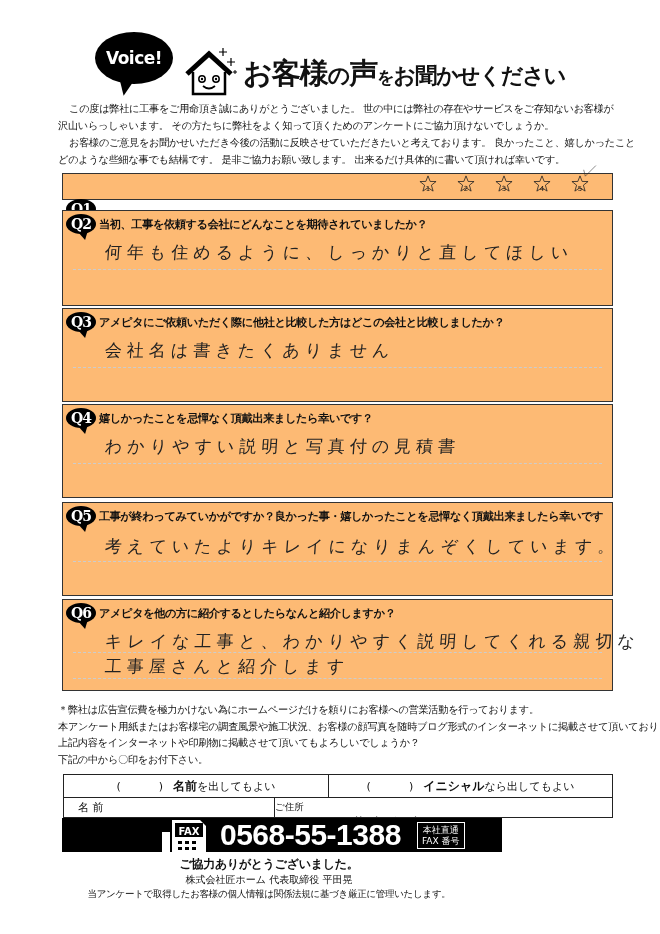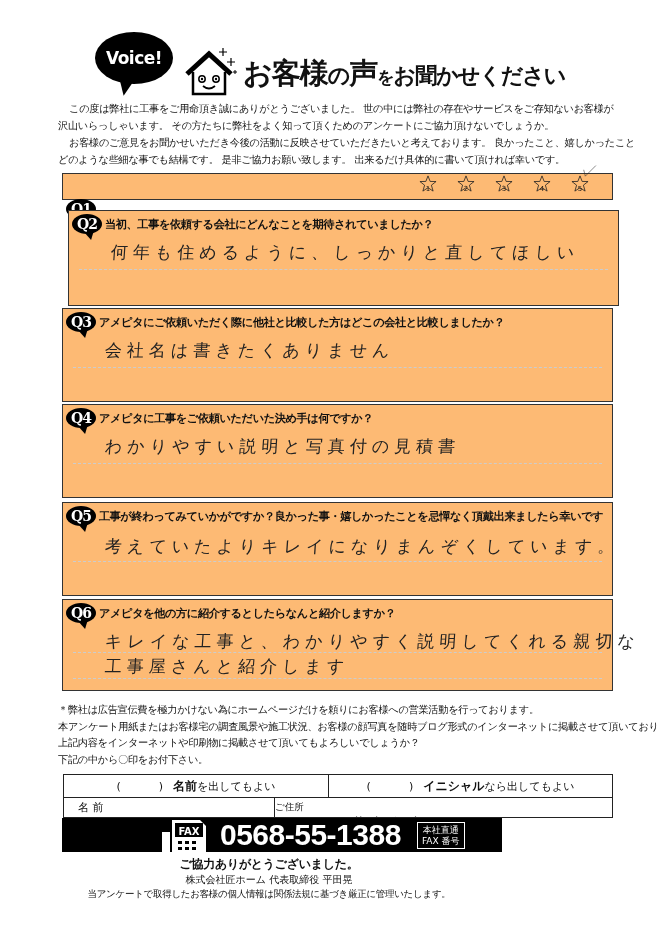--- a/index.html
+++ b/index.html
@@ -140,42 +140,42 @@
           <polygon points="10,1 12.4,7.2 19,7.3 13.8,11.4 15.7,18 10,14.2 4.3,18 6.2,11.4 1,7.3 7.6,7.2" fill="none" stroke="#222" stroke-width="0.9"></polygon>
         </svg>
       <span class="num">5</span>
       <svg class="check-mark" viewBox="0 0 34 30">
         <path d="M7 8 L10 20 L30 0" fill="none" stroke="#222" stroke-width="1"></path>
       </svg>
     </div>
   </div>
 </div>
 
-<div class="qbox" style="top:210px;height:96px;margin-left:6px;">
+<div class="qbox" style="top:210px;height:96px;">
   <div class="qhead">
     <div class="qbadge">Q2</div>
     <div class="qtext">当初、工事を依頼する会社にどんなことを期待されていましたか？</div>
   </div>
   <div class="handwriting" style="top:30px;">何年も住めるように、しっかりと直してほしい</div>
   <div class="answer-lines"></div>
 </div>
 
 <div class="qbox" style="top:308px;height:94px;">
   <div class="qhead">
     <div class="qbadge">Q3</div>
     <div class="qtext">アメピタにご依頼いただく際に他社と比較した方はどこの会社と比較しましたか？</div>
   </div>
   <div class="handwriting" style="top:30px;">会社名は書きたくありません</div>
   <div class="answer-lines"></div>
 </div>
 
 <div class="qbox" style="top:404px;height:94px;">
   <div class="qhead">
     <div class="qbadge">Q4</div>
-    <div class="qtext">アメピタに工事をご依頼いただいた決め手は何ですか？</div>
+    <div class="qtext">嬉しかったことを忌憚なく頂戴出来ましたら幸いです？</div>
   </div>
   <div class="handwriting" style="top:30px;">わかりやすい説明と写真付の見積書</div>
   <div class="answer-lines"></div>
 </div>
 
 <div class="qbox" style="top:502px;height:94px;">
   <div class="qhead">
     <div class="qbadge">Q5</div>
     <div class="qtext">工事が終わってみていかがですか？良かった事・嬉しかったことを忌憚なく頂戴出来ましたら幸いです</div>
   </div>

